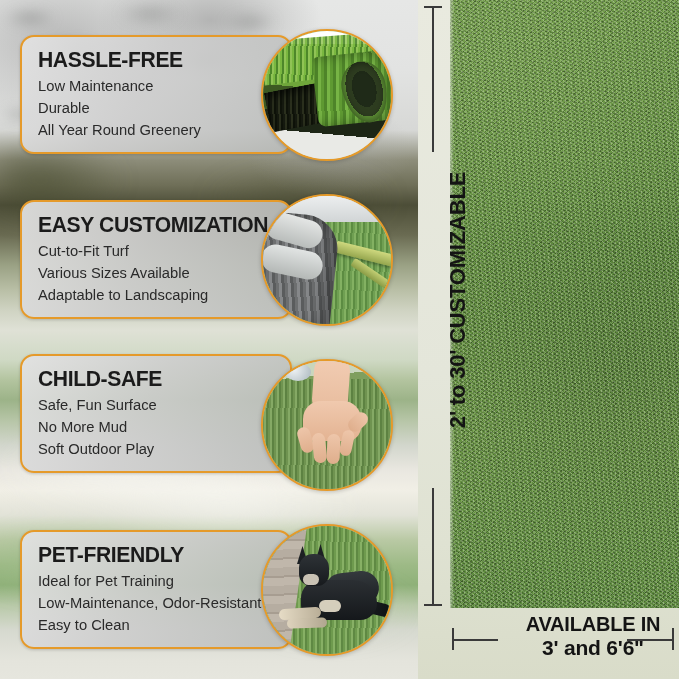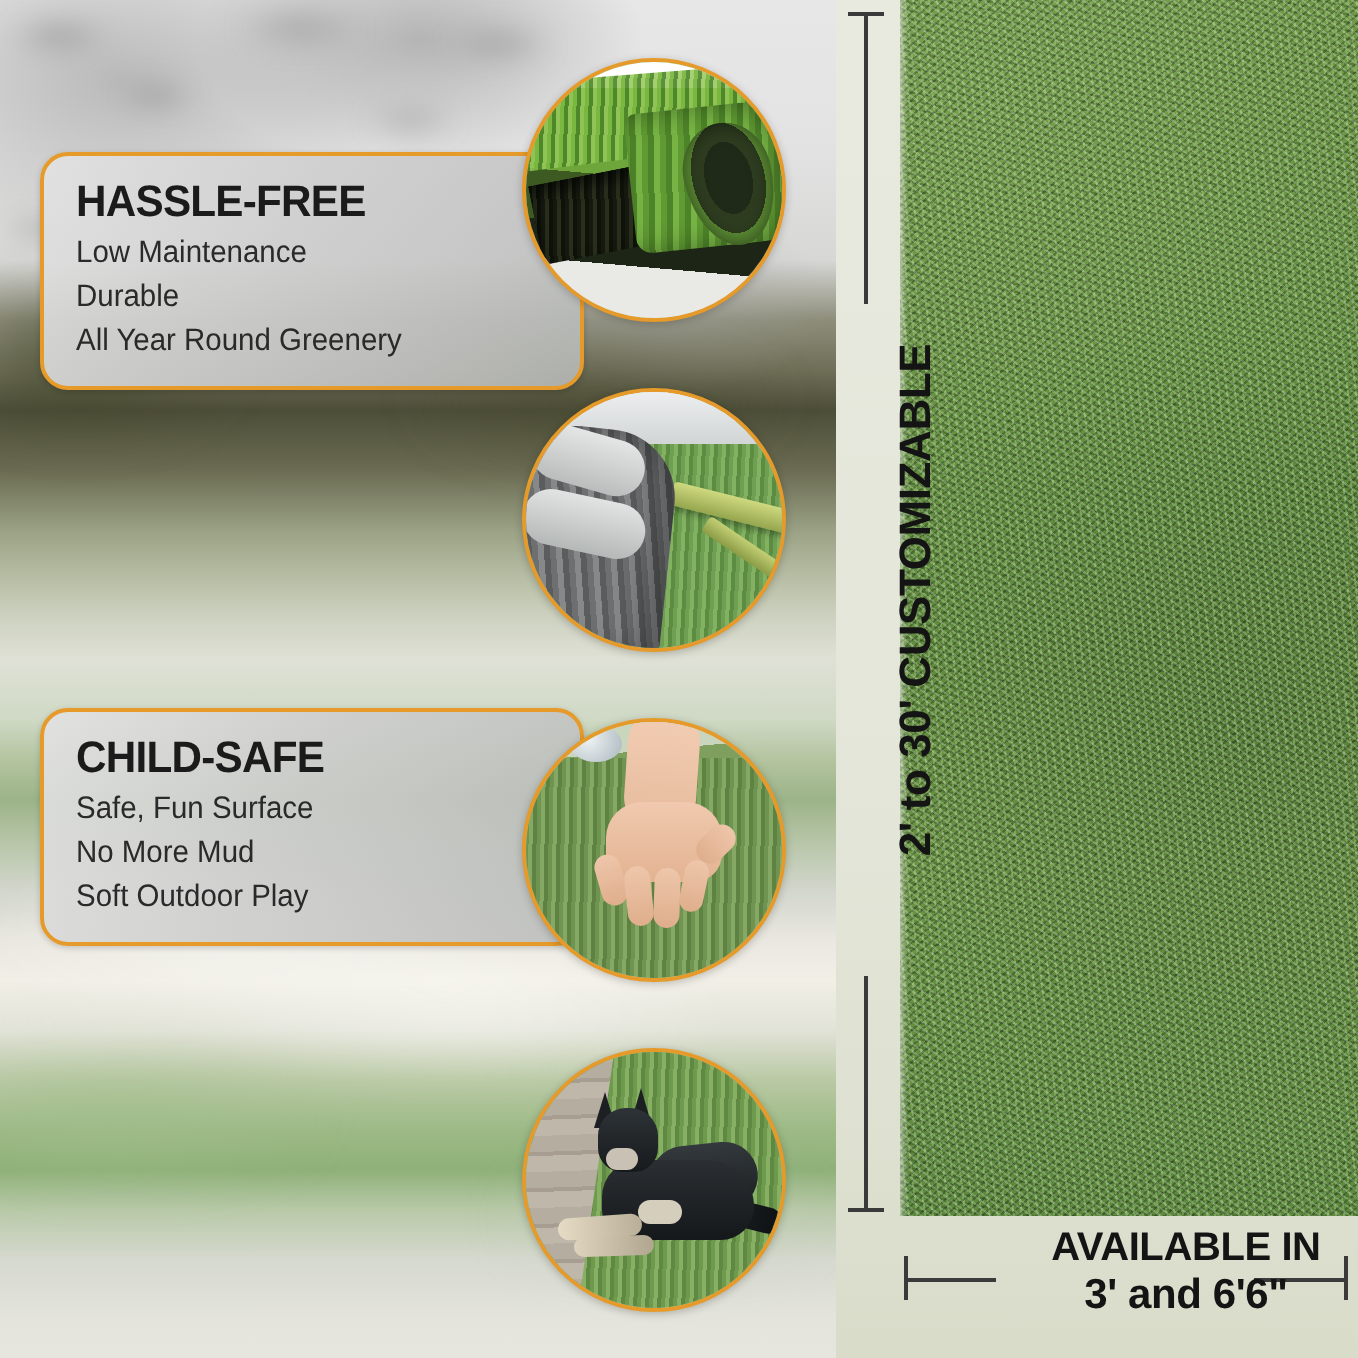--- a/index.html
+++ b/index.html
@@ -320,35 +320,41 @@
 
   <div class="bg-left">
     <div class="bg-blur-layer"></div>
     <div class="bg-leaves"></div>
   </div>
   <div class="bg-right-pale"></div>
 
   <div class="grass-strip"></div>
   <div class="grass-edge-left"></div>
 
-  <div class="card" style="top:35px;margin-top:41px;">
+  <div class="card" style="top:35px;">
     <div class="card-title">HASSLE-FREE</div>
     <div class="card-line">Low Maintenance</div>
     <div class="card-line">Durable</div>
     <div class="card-line">All Year Round Greenery</div>
   </div>
   <div class="circle" style="top:29px;">
     <div class="art art-roll">
       <div class="fringe"></div>
       <div class="backing"></div>
       <div class="roll-body"></div>
       <div class="roll-curl"></div>
     </div>
   </div>
 
+  <div class="card" style="top:200px;">
+    <div class="card-title">EASY CUSTOMIZATION</div>
+    <div class="card-line">Cut-to-Fit Turf</div>
+    <div class="card-line">Various Sizes Available</div>
+    <div class="card-line">Adaptable to Landscaping</div>
+  </div>
   <div class="circle" style="top:194px;">
     <div class="art art-install">
       <div class="wall"></div>
       <div class="turfarea"></div>
       <div class="level"></div>
       <div class="level2"></div>
       <div class="rollgrey"></div>
       <div class="glove1"></div>
       <div class="glove2"></div>
     </div>
@@ -367,20 +373,26 @@
       <div class="arm"></div>
       <div class="palm"></div>
       <div class="f f1"></div>
       <div class="f f2"></div>
       <div class="f f3"></div>
       <div class="f f4"></div>
       <div class="f thumb"></div>
     </div>
   </div>
 
+  <div class="card" style="top:530px;">
+    <div class="card-title">PET-FRIENDLY</div>
+    <div class="card-line">Ideal for Pet Training</div>
+    <div class="card-line">Low-Maintenance, Odor-Resistant</div>
+    <div class="card-line">Easy to Clean</div>
+  </div>
   <div class="circle" style="top:524px;">
     <div class="art art-dog">
       <div class="lawn"></div>
       <div class="path"></div>
       <div class="tail"></div>
       <div class="back"></div>
       <div class="body"></div>
       <div class="chest"></div>
       <div class="leg1"></div>
       <div class="leg2"></div>

